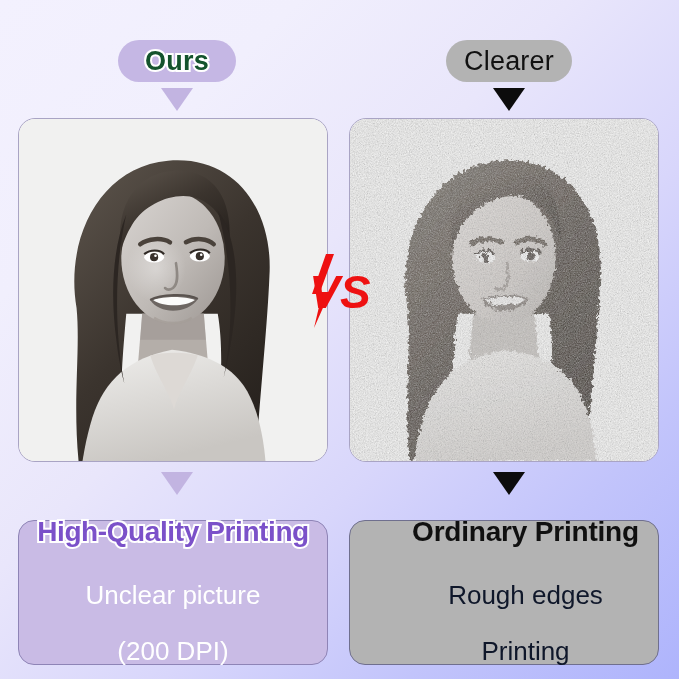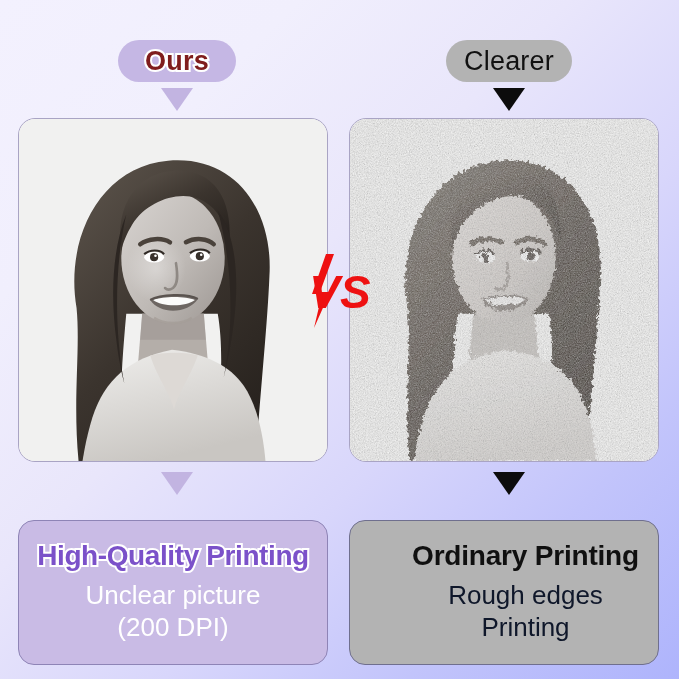--- a/index.html
+++ b/index.html
@@ -60,21 +60,21 @@
     background: #b3b3b3;
   }
 
   .badge-label {
     font-size: 27px;
     line-height: 1;
     letter-spacing: 0.2px;
   }
   .badge-ours .badge-label {
     font-weight: bold;
-    color: #7f1d1d;
+    color: #14532d;
     -webkit-text-stroke: 4px #ffffff;
     paint-order: stroke fill;
   }
   .badge-others .badge-label {
     font-weight: normal;
     color: #111111;
   }
 
   .arrow {
     position: absolute;
@@ -132,20 +132,21 @@
     top: 520px;
     width: 310px;
     height: 145px;
     border-radius: 16px;
     border: 1px solid #7b7aa8;
     box-sizing: border-box;
     display: flex;
     flex-direction: column;
     align-items: center;
     justify-content: center;
+    gap: 24px;
   }
   .panel-left {
     left: 18px;
     background: #c9bbe5;
     border-color: #8e84b6;
   }
   .panel-right {
     left: 349px;
     background: #b3b3b3;
     border-color: #6f6f8e;

